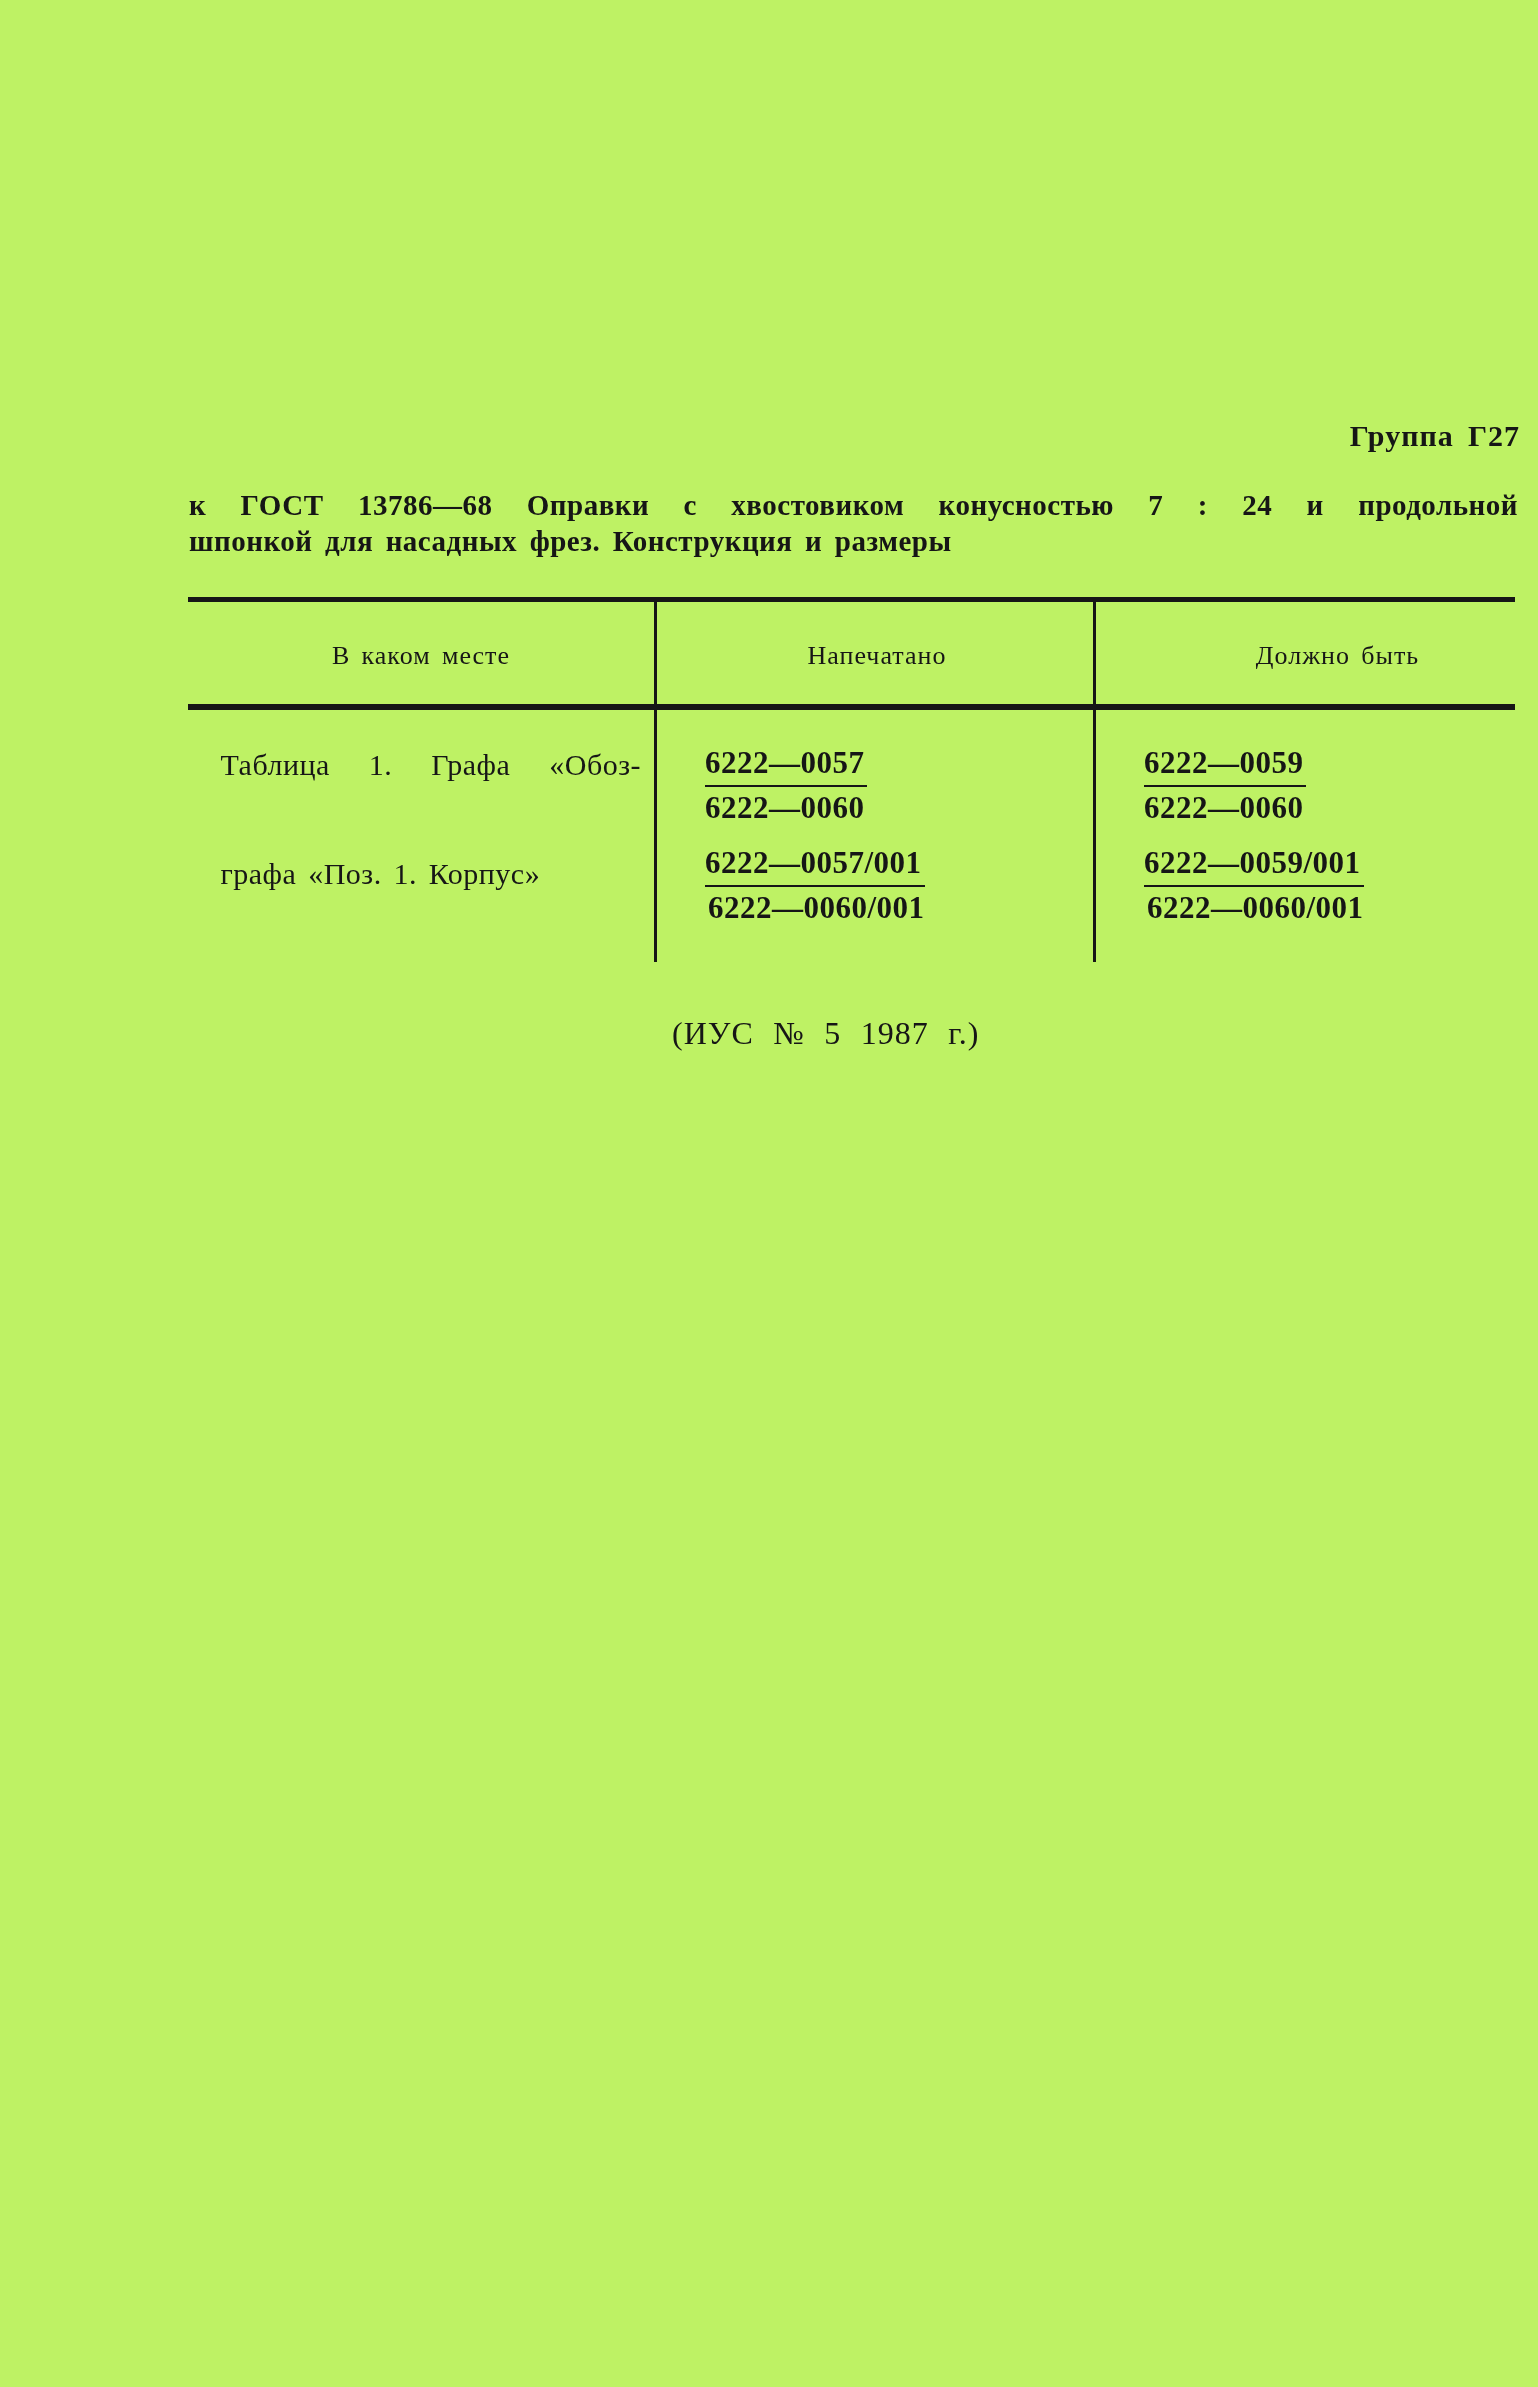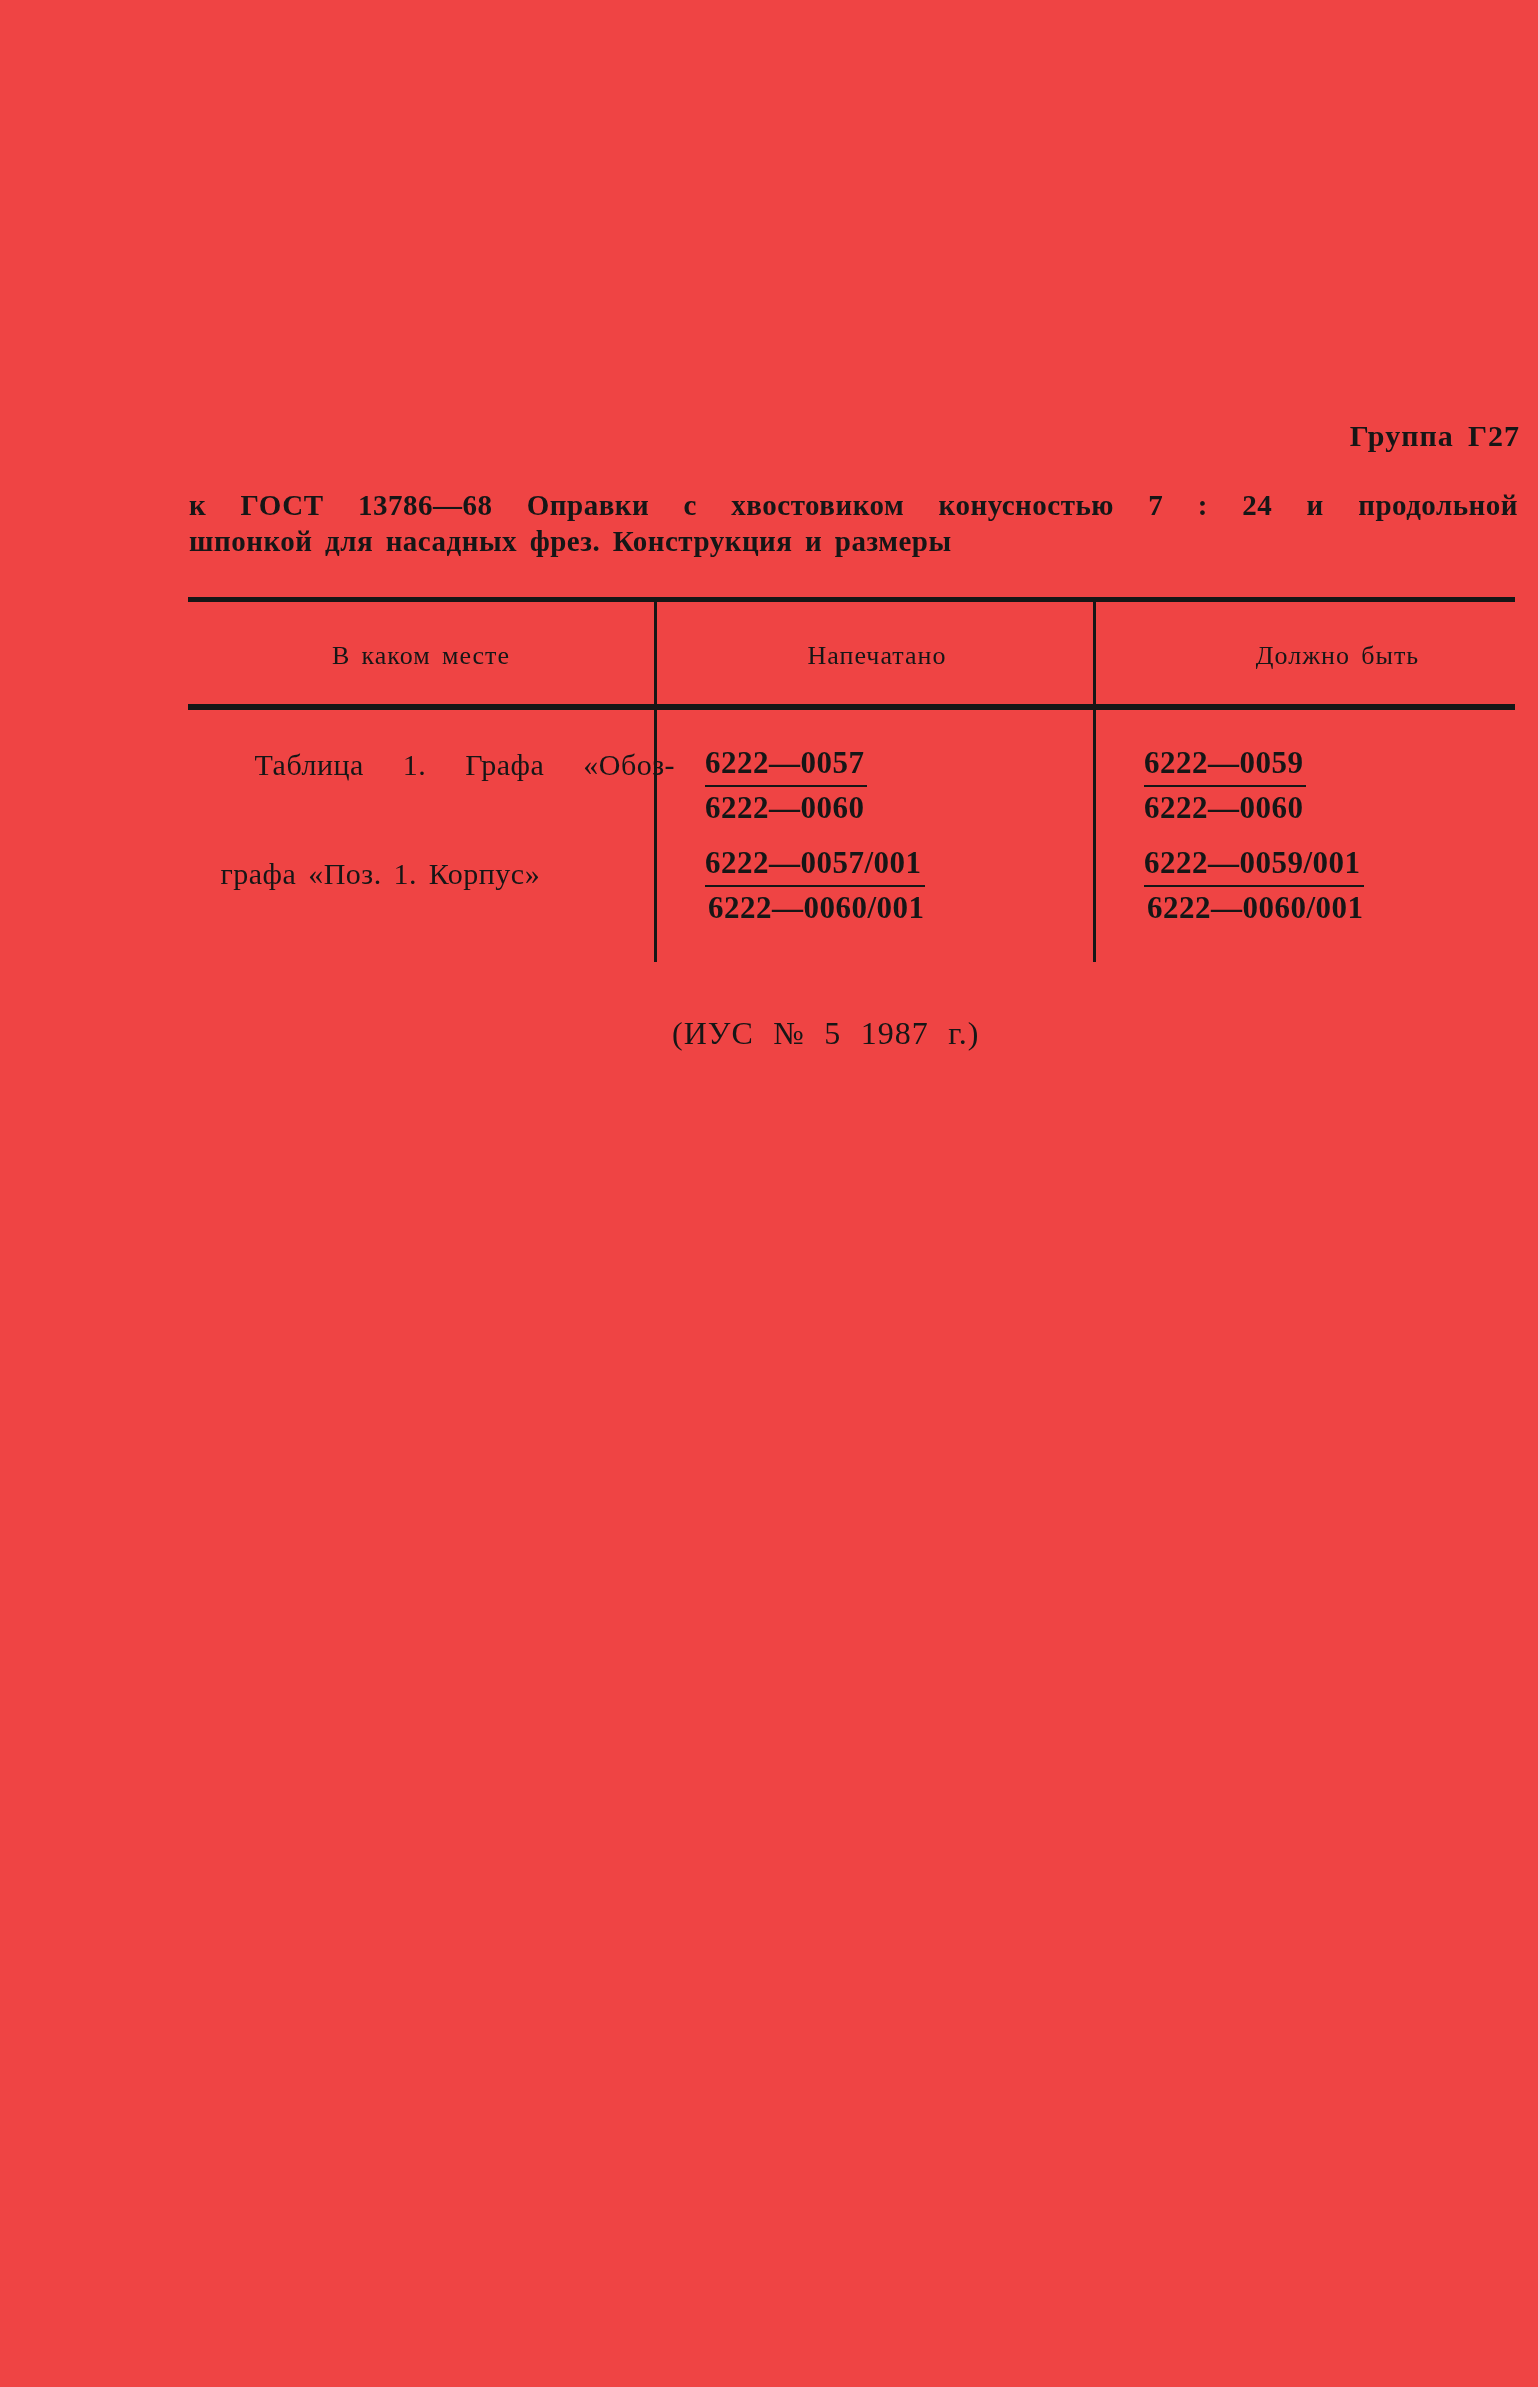--- a/index.html
+++ b/index.html
@@ -12,21 +12,21 @@
     position: relative;
     background: #ffffff;
     color: #161616;
     font-family: "Liberation Serif", "DejaVu Serif", serif;
     overflow: hidden;
   }
 
   .page {
     position: absolute;
     inset: 0;
-    background: #ef4444;
+    background: #bef264;
   }
 
   
   .group-label {
     position: absolute;
     top: 419px;
     left: 956px;
     width: 564px;
     text-align: right;
     font-size: 30px;
@@ -100,21 +100,21 @@
   .hdr-cell.c3 { left: 908px; width: 419px; padding-left: 32px; }
 
   .loc-cell {
     position: absolute;
     left: 0;
     width: 453px;
     font-size: 30px;
     line-height: 38px;
     letter-spacing: 0.5px;
   }
-  .loc-cell.row1 { top: 149px; margin-left: 34px; }
+  .loc-cell.row1 { top: 149px; }
   .loc-cell.row2 { top: 258px; }
   .loc-cell .indent {
     padding-left: 32.5px;
     text-align: justify;
     text-align-last: justify;
   }
   .loc-cell.row2 .indent {
     text-align: left;
     text-align-last: left;
     word-spacing: 3.8px;

